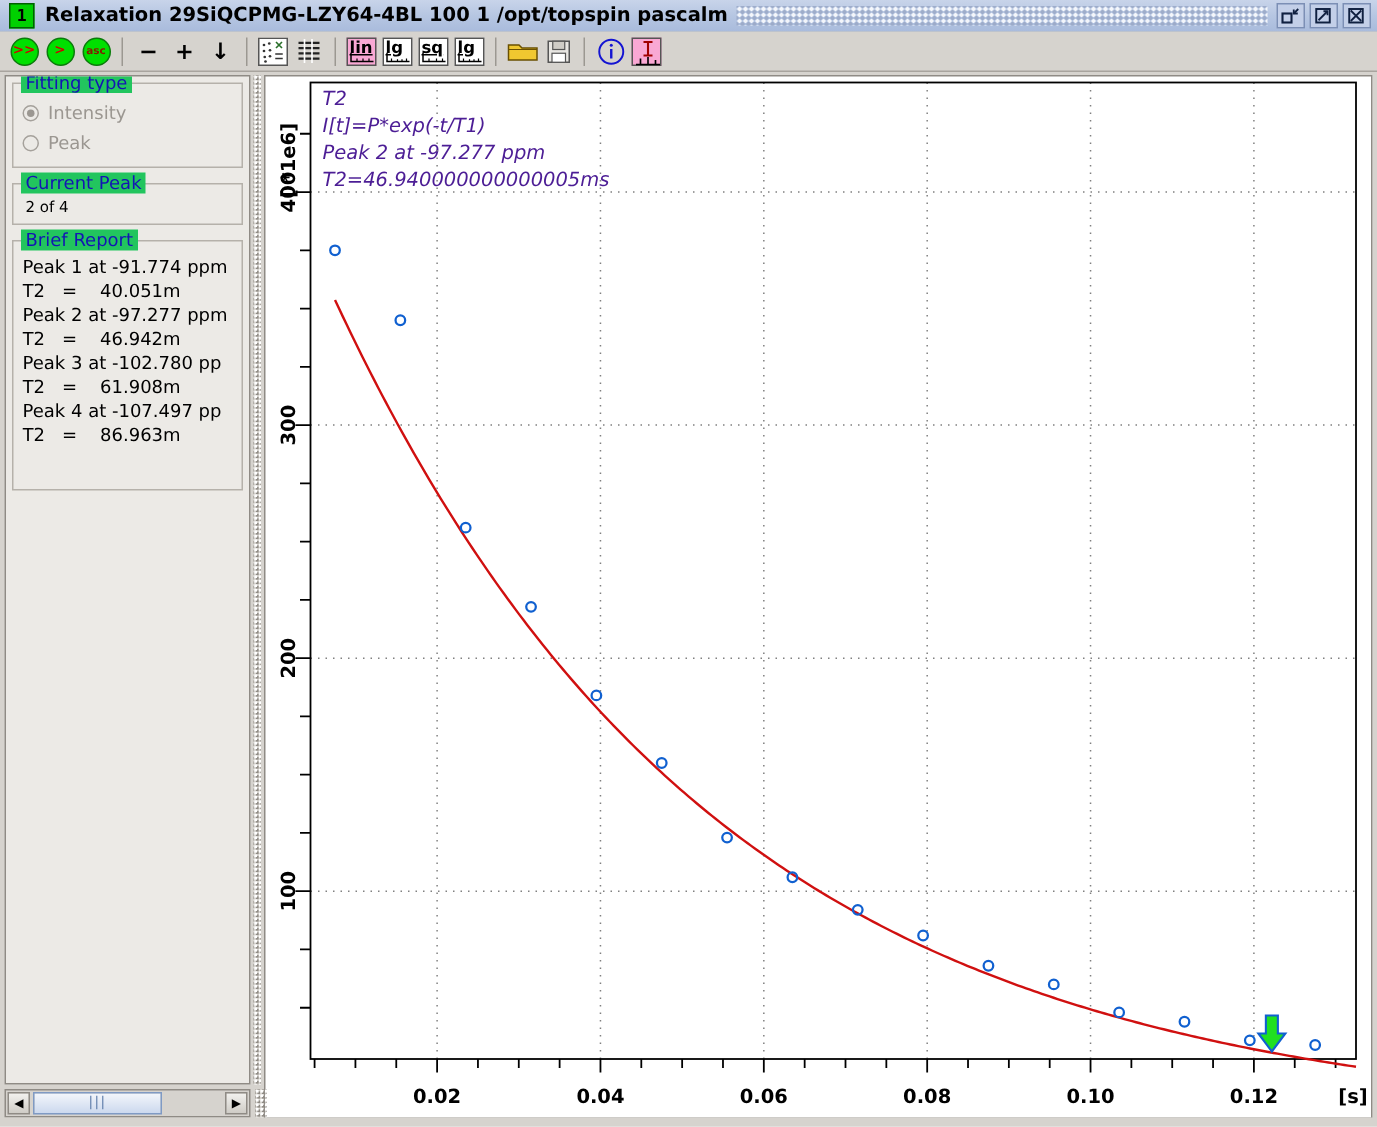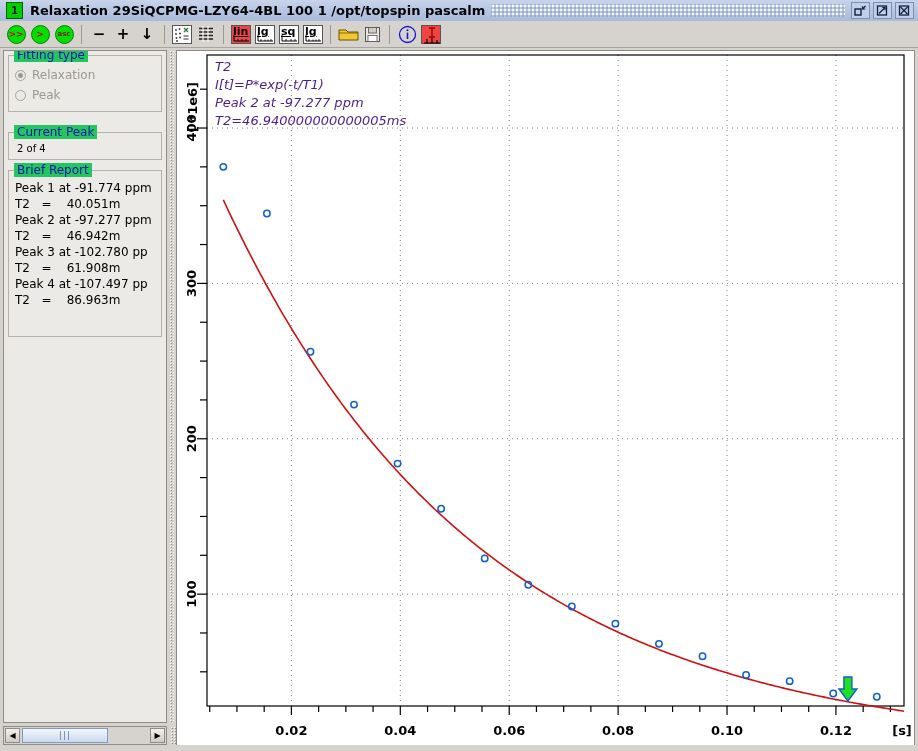--- a/index.html
+++ b/index.html
@@ -46,21 +46,21 @@
   }
   .tool{width:22px;height:22px;display:flex;align-items:center;justify-content:center;margin:0 1px;}
   .circ{width:17px;height:17px;border-radius:50%;background:#00e000;border:1px solid #0b7b0b;
     display:flex;align-items:center;justify-content:center;
     font-size:9px;font-weight:bold;color:#d00000;line-height:1;}
   .circ.asc{font-size:7px;color:#802000;}
   .sep{width:1px;height:19px;background:#9b9891;margin:0 5px;}
   .glyph{font-size:15px;font-weight:bold;line-height:1;}
   .boxicon{width:20px;height:19px;background:#fff;border:1px solid #555;
     position:relative;display:flex;align-items:flex-end;box-sizing:border-box;}
-  .boxicon.on{background:#ef4444;}
+  .boxicon.on{background:#f9a8d4;}
   .boxicon .lbl{position:absolute;left:1px;top:0px;font-size:11px;font-weight:bold;
     font-family:"DejaVu Sans","Liberation Sans",sans-serif;text-decoration:underline;line-height:12px;}
   .boxicon .axis{position:absolute;left:1px;bottom:1px;width:17px;height:7px;}
 
   
   .leftpanel{
     position:absolute;left:3px;top:50px;width:164px;height:673px;
     background:#eceae6;border:1px solid #8f8b85;box-sizing:border-box;overflow:hidden;
   }
   .group{position:relative;margin:4px 4px 0 4px;border:1px solid #b5b1aa;padding:9px 6px 6px 6px;}
@@ -267,29 +267,29 @@
   </div>
 
   <div class="leftpanel">
 
     <div class="group">
       <span class="gtitle">Fitting type</span>
       <div class="radiorow">
         <span class="radio">
             <span class="dot"></span>
           </span>
-        <span>Relaxation</span>
+        <span>Intensity</span>
       </div>
       <div class="radiorow">
         <span class="radio"></span>
         <span>Peak</span>
       </div>
     </div>
 
-    <div class="group" style="margin-top:20px;padding-bottom:4px;">
+    <div class="group" style="margin-top:10px;padding-bottom:4px;">
       <span class="gtitle">Current Peak</span>
       <div class="plain">2 of 4</div>
     </div>
 
     <div class="group" style="margin-top:10px;height:150px;">
       <span class="gtitle">Brief Report</span>
       <div class="report">Peak 1 at -91.774 ppm
 T2   =    40.051m
 Peak 2 at -97.277 ppm
 T2   =    46.942m

